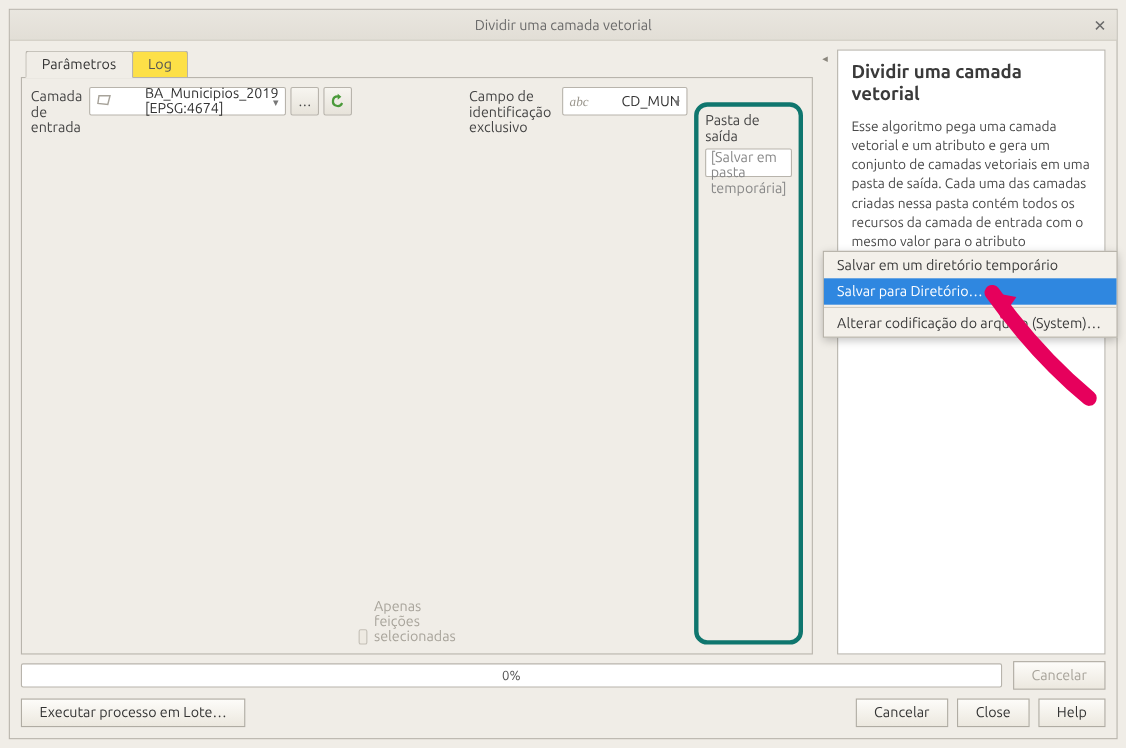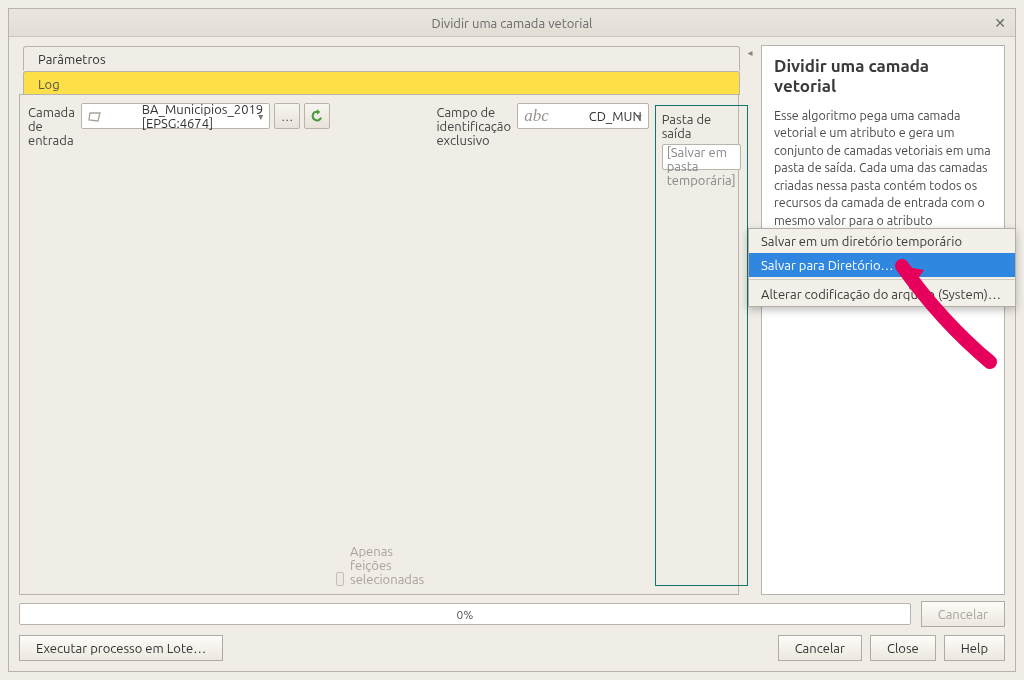--- a/index.html
+++ b/index.html
@@ -57,21 +57,20 @@
   .left-pane {
     flex: 1;
     display: flex;
     flex-direction: column;
     min-width: 0;
   }
   .tabs {
     display: flex;
     gap: 0;
     margin-left: 4px;
-    flex-direction: column;
   }
   .tab {
     padding: 5px 14px 4px 14px;
     border: 1px solid #b8b4ac;
     border-bottom: none;
     background: #fde047;
     color: #555;
     font-size: 13px;
     border-top-left-radius: 3px;
     border-top-right-radius: 3px;
@@ -115,23 +114,23 @@
     cursor: pointer;
     gap: 16px;
   }
   .combo .chev {
     position: absolute;
     right: 6px;
     color: #777;
     font-size: 10px;
   }
   .combo .pre-icon {
-    margin-right: 24px;
+    margin-right: 14px;
     color: #999;
-    font-size: 17px;
+    font-size: 12px;
   }
   .sqbtn {
     width: 26px; height: 26px;
     background: linear-gradient(#f7f5f0,#e7e3da);
     border: 1px solid #b8b4ac;
     border-radius: 2px;
     display: flex; align-items: center; justify-content: center;
     font-size: 12px;
     color: #444;
     cursor: pointer;
@@ -142,24 +141,24 @@
     color: #a8a49b;
     margin-top: 2px;
   }
   .check-row .box {
     width: 14px; height: 14px;
     border: 1px solid #c3bfb6;
     background: #eeeae2;
     border-radius: 2px;
   }
   .highlight-box {
-    border: 1px solid #0f766e;
-    border-radius: 0;
+    border: 4px solid #0f766e;
+    border-radius: 12px;
     padding: 4px 6px 6px 6px;
-    margin-top: 2px;
+    margin-top: 14px;
   }
   .textinput {
     height: 26px;
     background: #fff;
     border: 1px solid #b8b4ac;
     border-radius: 2px;
     padding: 0 4px;
     color: #888;
     display: flex; align-items: flex-start;
     width: 100%;

